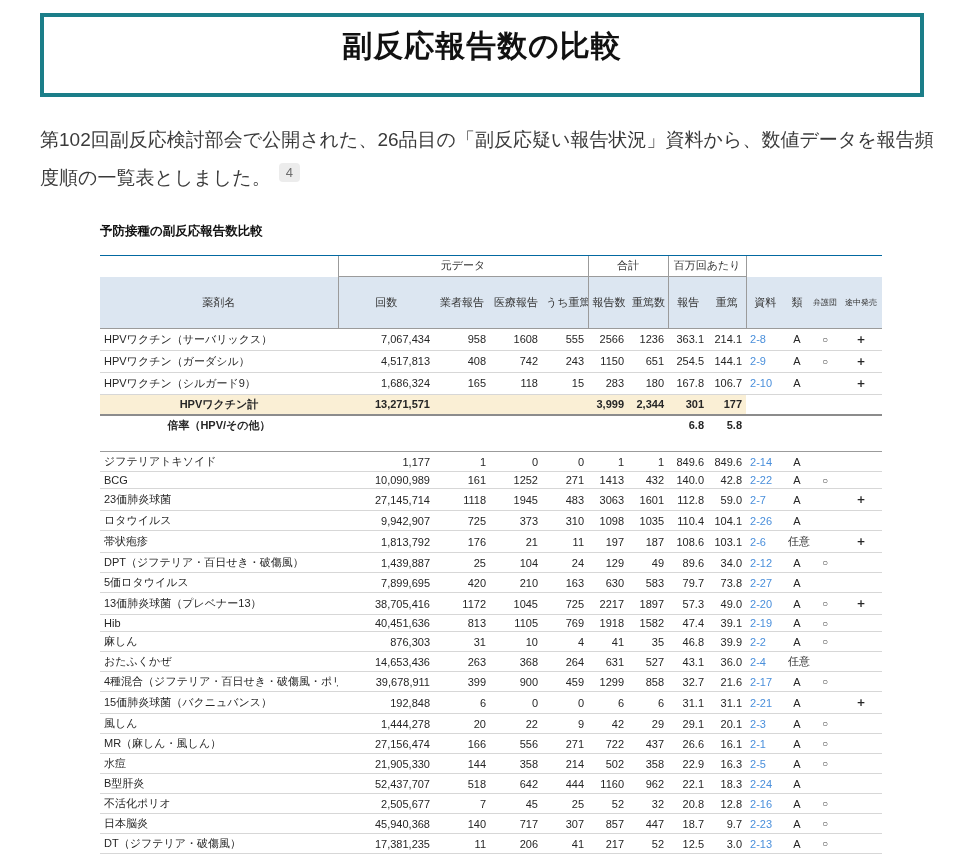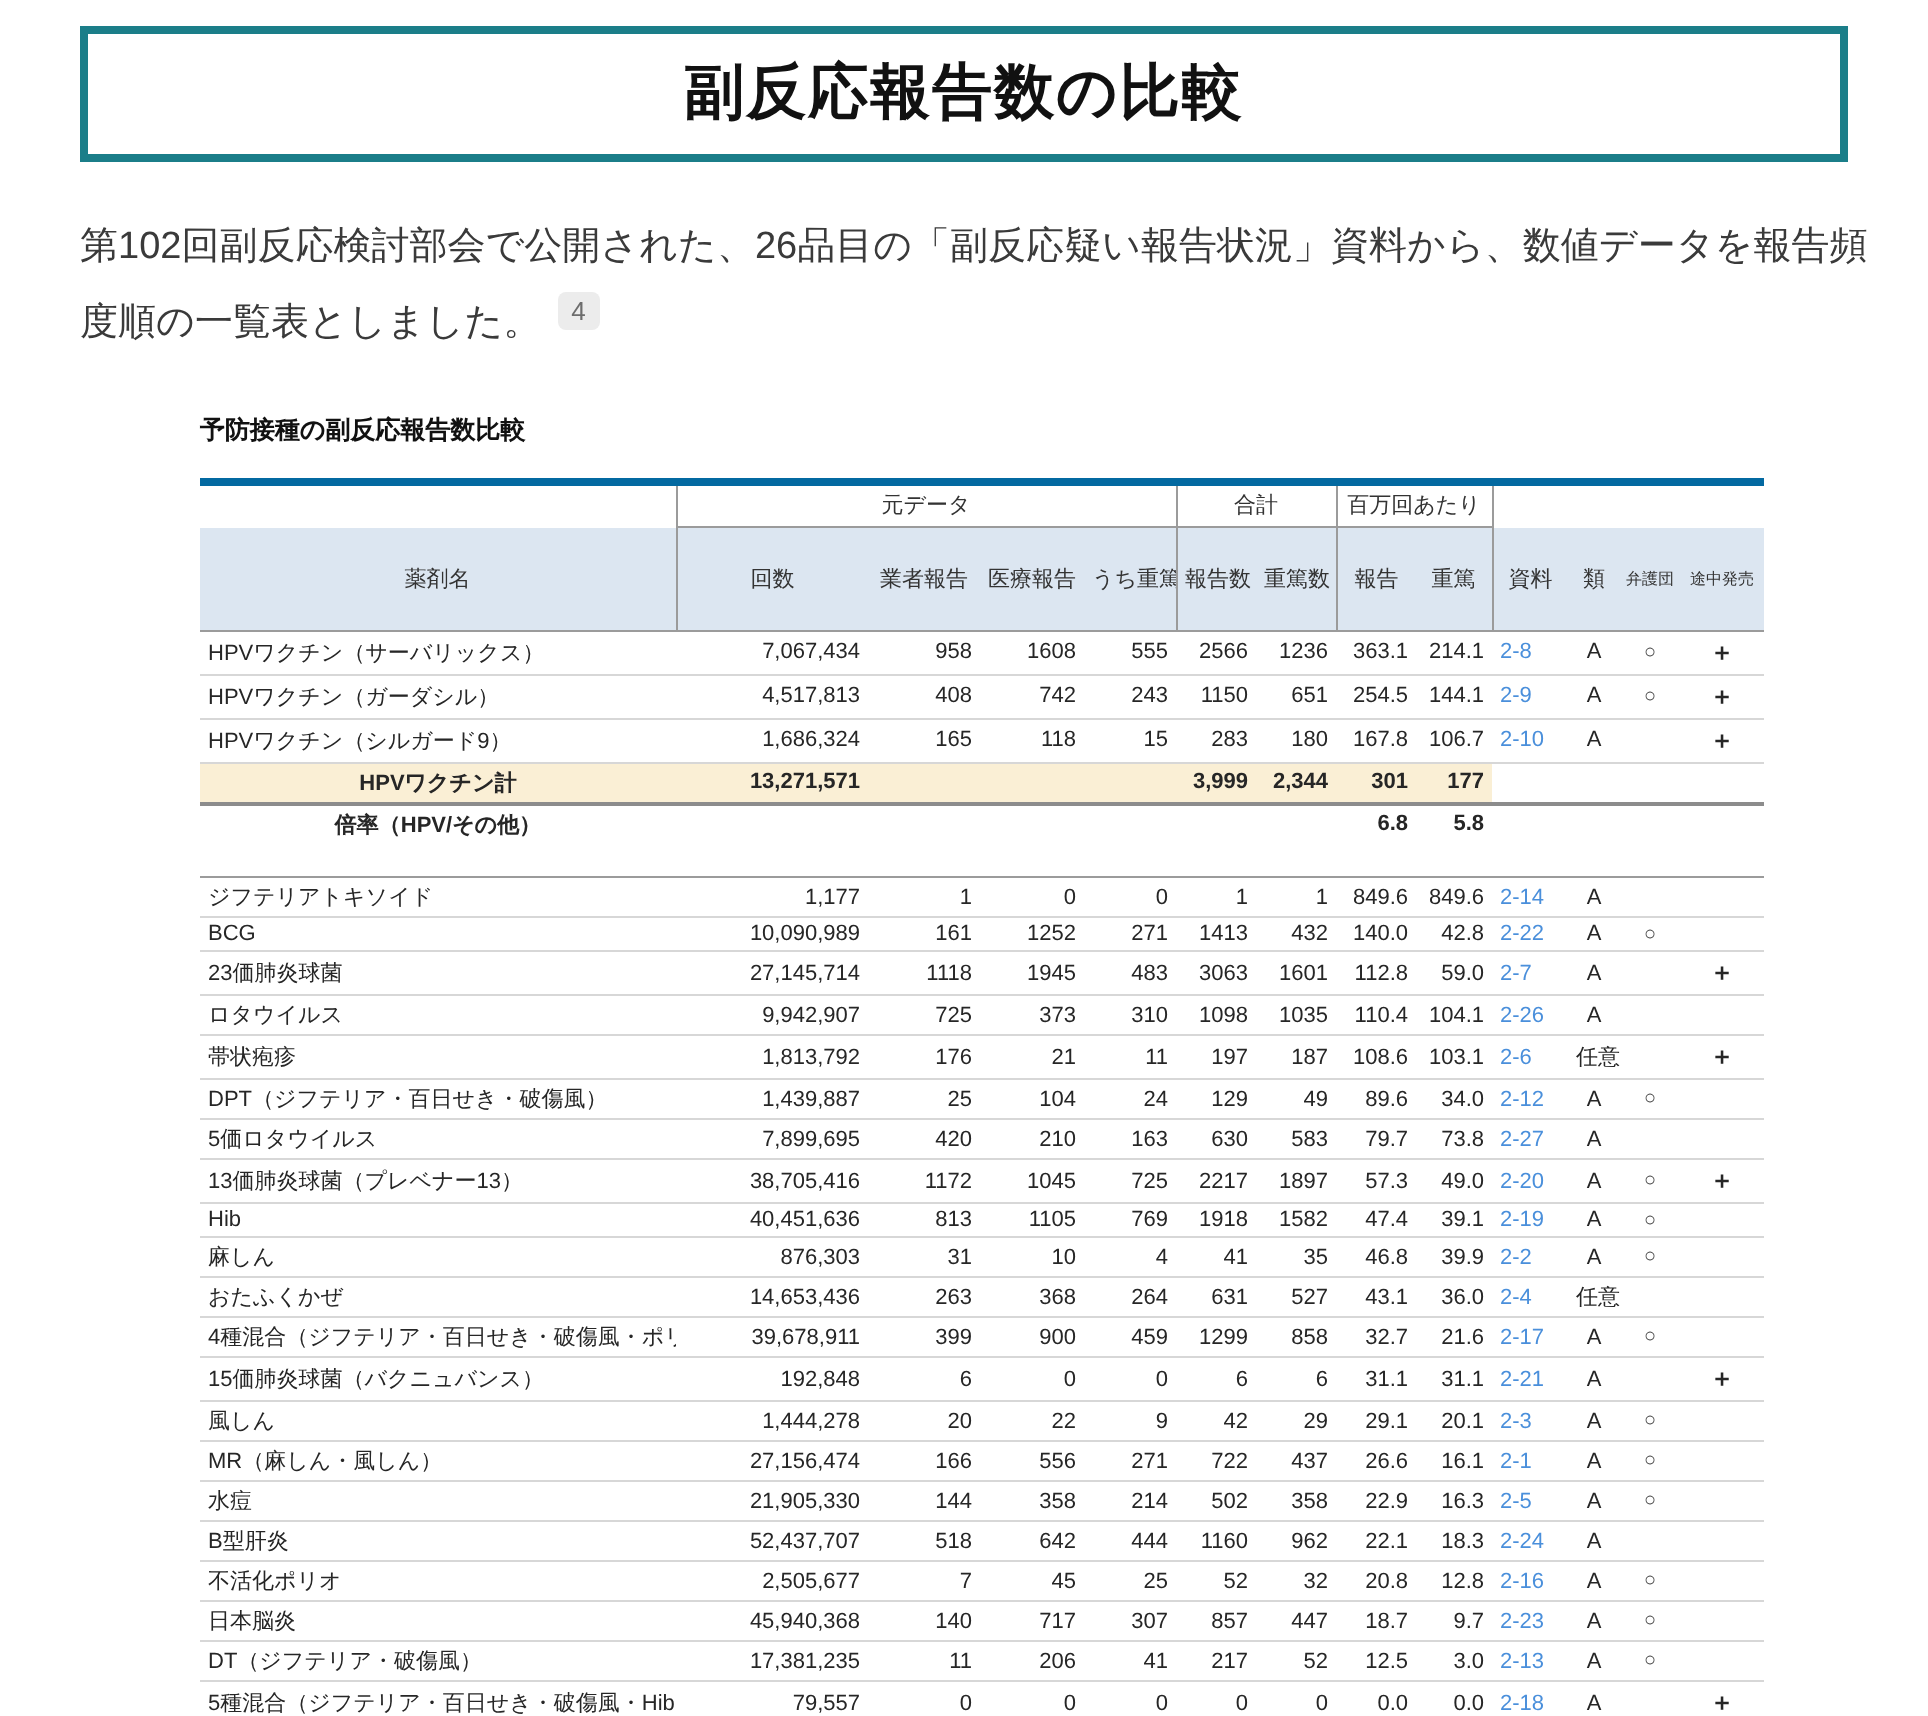--- a/index.html
+++ b/index.html
@@ -13,21 +13,21 @@
   html,body{margin:0;padding:0;}
   body{
     width:964px;min-height:858px;background:#ffffff;
     font-family:"Liberation Sans","DejaVu Sans",sans-serif;
     color:#1d1d1d;
   }
   
   .title-box{
     margin:13px 40px 0 40px;
     border:4px solid var(--accent-teal);
-    padding:9px 0 10px;
+    padding:9px 0 26px;
     text-align:center;
   }
   .title-box h1{margin:0;font-size:30px;font-weight:bold;letter-spacing:1px;color:#111;}
   
   .intro{
     margin:24px 18px 0 40px;width:900px;
     font-size:19px;line-height:38px;color:#3a3a3a;
   }
   .fnref{
     display:inline-block;background:#ececec;color:#6d6d6d;
@@ -39,21 +39,21 @@
     margin:26px 0 15px 100px;width:520px;text-align:left;
     font-size:12.5px;font-weight:bold;color:#111;
   }
   table.vtable{
     margin-left:100px;width:762px;
     border-collapse:collapse;table-layout:fixed;
     font-size:11px;color:#262626;
   }
   .vtable th{font-weight:normal;color:#333;}
   tr.grp th{
-    border-top:4px solid #0369a1;
+    border-top:1px solid #0369a1;
     padding:2px 4px 3px;text-align:center;white-space:nowrap;margin-left:40px;
   }
   tr.grp th.gb{border-left:1px solid #9b9b9b;border-bottom:1px solid #9b9b9b;}
   tr.grp th.gl{border-left:1px solid #9b9b9b;}
   tr.cols th{
     background:var(--header-blue);
     padding:6px 4px;border-bottom:1px solid #9b9b9b;
     text-align:center;white-space:nowrap;overflow:hidden;
   }
   tr.cols th.vl{border-left:1px solid #9b9b9b;}

